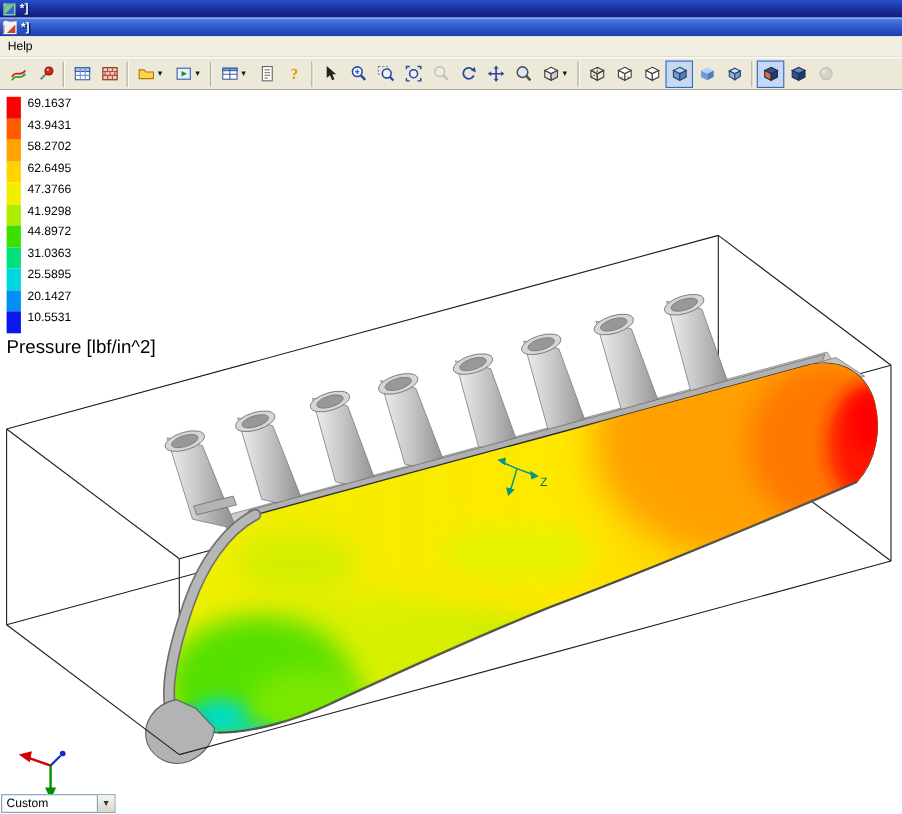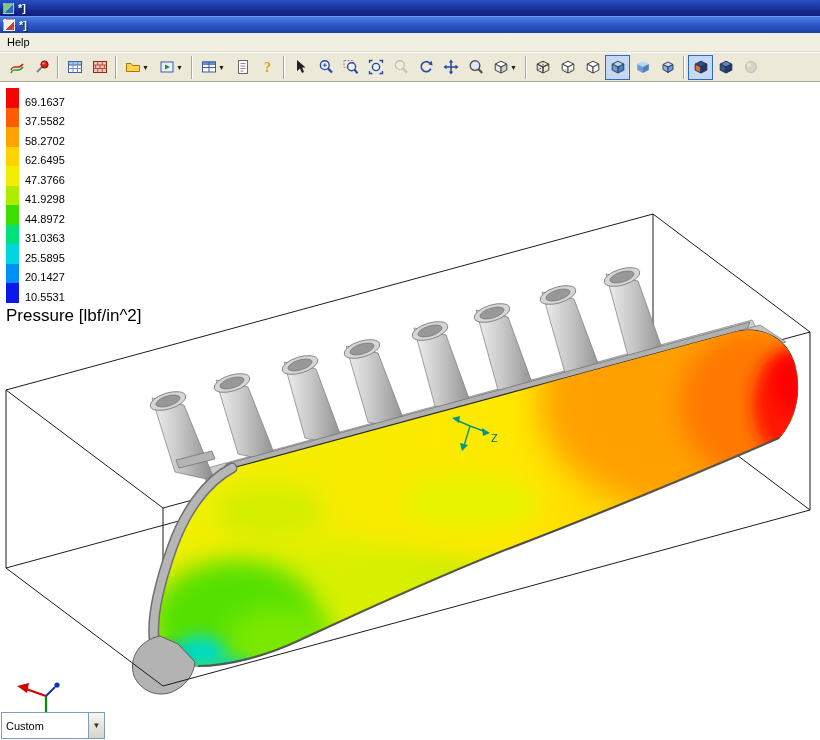--- a/index.html
+++ b/index.html
@@ -35,27 +35,27 @@
   .dd { font-size:7px; color:#1a1a1a; line-height:7px; margin-left:1px; }
   .tsep { width:2px; height:23px; margin:0 3px;
           border-left:1px solid #aca899; border-right:1px solid #fff; }
 
   
   .viewport { position:relative; width:820px; height:658px; background:#fff; overflow:hidden; }
   .scene { position:absolute; left:0; top:0; }
 
   
   .legend { position:absolute; left:6px; top:6px; z-index:5; }
-  .legend-row { display:flex; align-items:flex-end; height:19.5px; }
+  .legend-row { display:flex; align-items:flex-start; height:19.5px; }
   .swatch { width:13px; height:19.5px; flex:0 0 13px; }
   .legend-val { font-size:11px; color:#000; margin-left:6px; white-space:nowrap; }
   .legend-title { font-size:17px; color:#000; margin-top:3px; }
 
   
-  .view-combo { position:absolute; left:1px; bottom:1px; width:104px; height:27px;
+  .view-combo { position:absolute; left:1px; bottom:1px; width:104px; height:17px;
                 background:#fff; border:1px solid #7f9db9; display:flex; align-items:center; z-index:6; }
   .combo-value { flex:1; font-size:11px; padding-left:4px; color:#000; }
   .combo-btn { width:16px; height:100%; background:linear-gradient(180deg,#f6f6f4,#d8d4c8);
                border-left:1px solid #7f9db9; display:flex; align-items:center; justify-content:center; }
   .combo-arrow { font-size:8px; color:#333; }
 </style>
 </head>
 <body>
 
 <div class="titlebar tb1">
@@ -445,21 +445,21 @@
   </svg>
 
   <div class="legend">
     <div class="legend-rows">
       <div class="legend-row">
           <span class="swatch" style="background: rgb(248, 4, 0);"></span>
           <span class="legend-val">69.1637</span>
         </div>
       <div class="legend-row">
           <span class="swatch" style="background: rgb(255, 92, 0);"></span>
-          <span class="legend-val">37.5582</span>
+          <span class="legend-val">43.9431</span>
         </div>
       <div class="legend-row">
           <span class="swatch" style="background: rgb(255, 163, 0);"></span>
           <span class="legend-val">58.2702</span>
         </div>
       <div class="legend-row">
           <span class="swatch" style="background: rgb(255, 211, 0);"></span>
           <span class="legend-val">62.6495</span>
         </div>
       <div class="legend-row">

